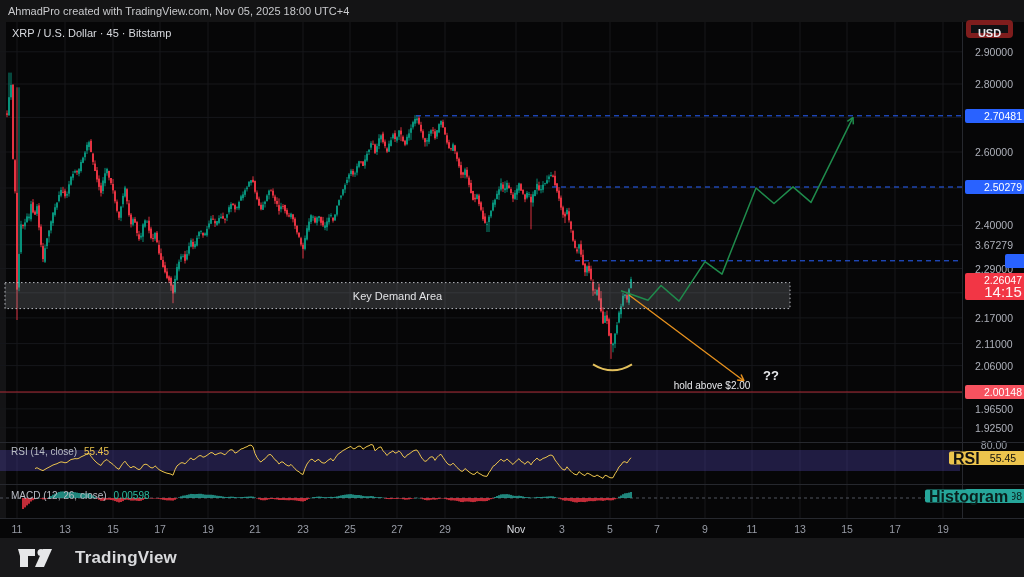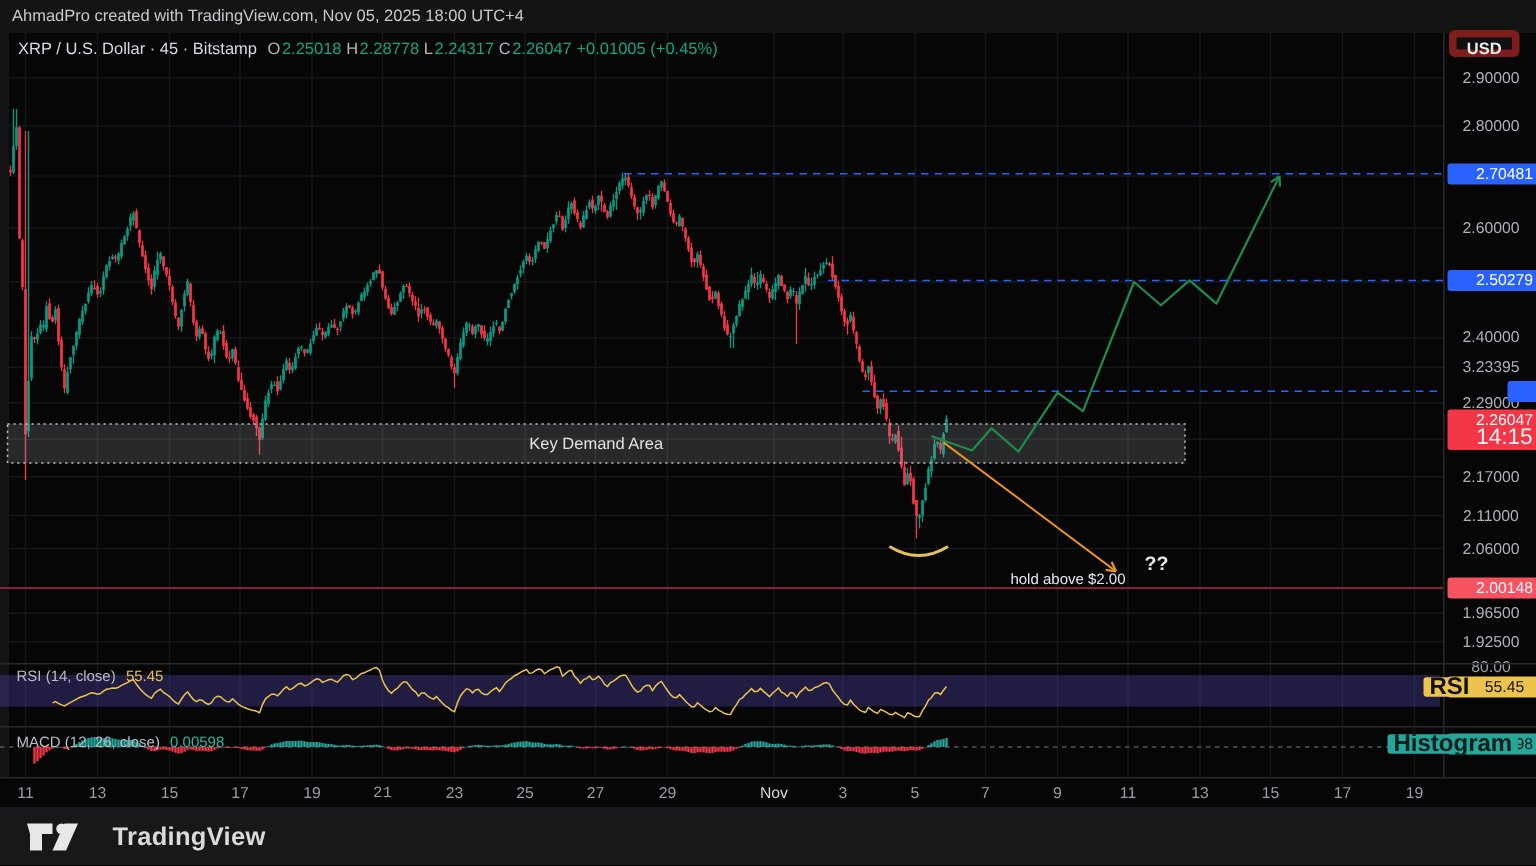--- a/index.html
+++ b/index.html
@@ -1046,41 +1046,40 @@
         <rect x="622.2" y="472.2" width="1.6" height="3.8" fill="#26a69a"></rect>
         <rect x="624.2" y="471.3" width="1.6" height="4.7" fill="#26a69a"></rect>
         <rect x="626.2" y="471.1" width="1.6" height="4.9" fill="#26a69a"></rect>
         <rect x="628.2" y="470.6" width="1.6" height="5.4" fill="#26a69a"></rect>
         <rect x="630.2" y="470.0" width="1.6" height="6.0" fill="#26a69a"></rect>
       </g>
     </svg>
 
   <div class="symrow">
     <span>XRP / U.S. Dollar · 45 · Bitstamp</span>
-    <span id="ohlc-vals"><span class="lab">O</span><span class="val">2.25018 </span><span class="lab">H</span><span class="val">2.28778 </span><span class="lab">L</span><span class="val">2.24317 </span><span class="lab">C</span><span class="val">2.26047 </span><span class="val"> +0.01005 (+0.45%)</span></span>
   </div>
 
   <div class="ititle" id="rsi-title" style="top:424px;">
     <span>RSI (14, close)</span>
     <span id="rsi-val" style="color: rgb(236, 196, 77); margin-left: 4px;">55.45</span>
   </div>
   <div class="ititle" id="macd-title" style="top:468px;">
     <span>MACD (12, 26, close)</span>
     <span id="macd-val" style="color: rgb(43, 188, 158); margin-left: 4px;">0.00598</span>
   </div>
 
   <div class="sep" style="top:420px;"></div>
   <div class="sep" style="top:462px;"></div>
 
   <div class="paxis" id="paxis">
       <div class="ptick" style="top: 29.8px;">2.90000</div>
       <div class="ptick" style="top: 62px;">2.80000</div>
       <div class="ptick" style="top: 130px;">2.60000</div>
       <div class="ptick" style="top: 203.4px;">2.40000</div>
-      <div class="ptick" style="top: 222.8px;">3.23395</div>
+      <div class="ptick" style="top: 222.8px;">3.67279</div>
       <div class="ptick" style="top: 246.5px;">2.29000</div>
       <div class="ptick" style="top: 270.8px;">2.23000</div>
       <div class="ptick" style="top: 295.9px;">2.17000</div>
       <div class="ptick" style="top: 321.6px;">2.11000</div>
       <div class="ptick" style="top: 343.6px;">2.06000</div>
       <div class="ptick" style="top: 386.9px;">1.96500</div>
       <div class="ptick" style="top: 405.8px;">1.92500</div>
       <div class="ptick" style="top: 422.8px; color: rgb(155, 160, 170);">80.00</div>
       <div class="plabel" style="top: 93.8px; background: rgb(41, 98, 255); color: rgb(255, 255, 255);">2.70481</div>
       <div class="plabel" style="top: 165px; background: rgb(41, 98, 255); color: rgb(255, 255, 255);">2.50279</div>
@@ -1089,21 +1088,21 @@
       <div class="plabel" style="top: 251.4px; background: rgb(242, 54, 69); color: rgb(255, 255, 255); transform: none;">2.26047<br><span class="cd">14:15</span></div>
       <div class="plabel" style="top: 435.6px; background: rgb(236, 196, 77); color: rgb(16, 16, 16);">55.45</div>
       <div class="plabel" style="top: 474px; background: rgb(38, 166, 154); color: rgb(10, 31, 28);">0.00598</div>
     </div>
   <div class="taxis" id="taxis">
       <div class="ttick" style="left: 17px;">11</div>
       <div class="ttick" style="left: 65px;">13</div>
       <div class="ttick" style="left: 113px;">15</div>
       <div class="ttick" style="left: 160px;">17</div>
       <div class="ttick" style="left: 208px;">19</div>
-      <div class="ttick" style="left: 255px; font-family: Liberation Mono, monospace;">21</div>
+      <div class="ttick" style="left: 255px;">21</div>
       <div class="ttick" style="left: 303px;">23</div>
       <div class="ttick" style="left: 350px;">25</div>
       <div class="ttick" style="left: 397px;">27</div>
       <div class="ttick" style="left: 445px;">29</div>
       <div class="ttick major" style="left: 516px;">Nov</div>
       <div class="ttick" style="left: 562px;">3</div>
       <div class="ttick" style="left: 610px;">5</div>
       <div class="ttick" style="left: 657px;">7</div>
       <div class="ttick" style="left: 705px;">9</div>
       <div class="ttick" style="left: 752px;">11</div>

